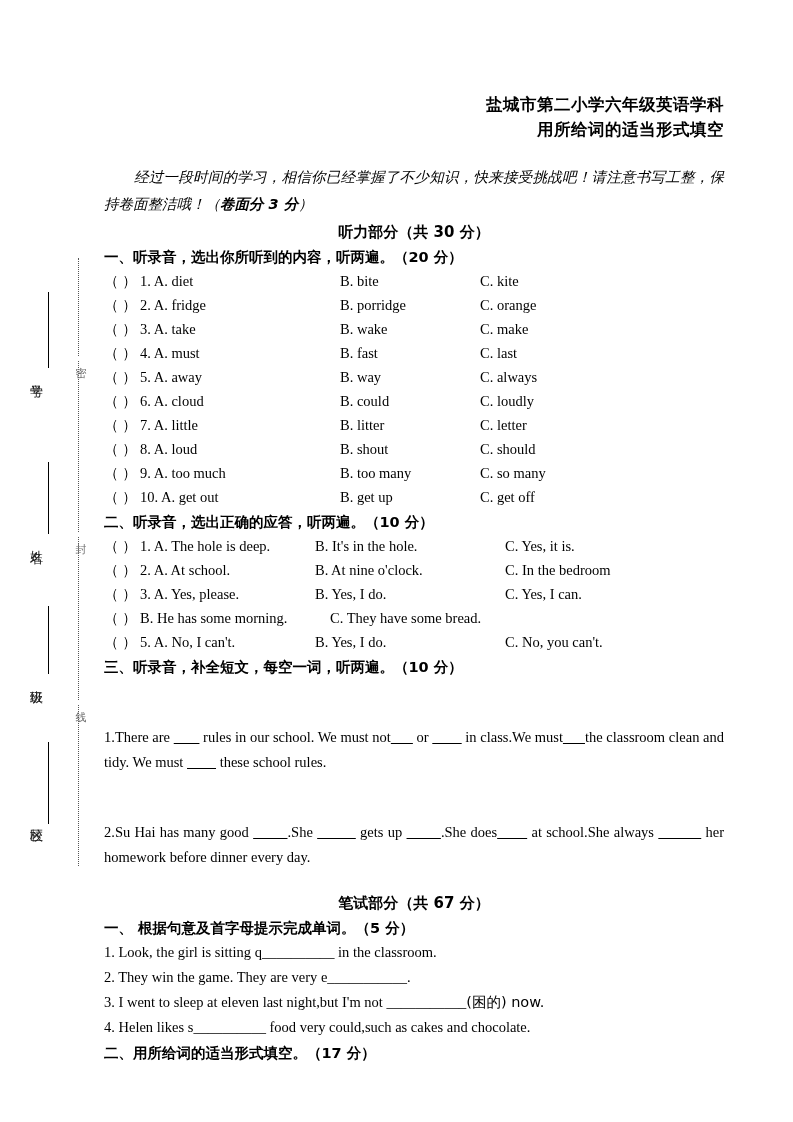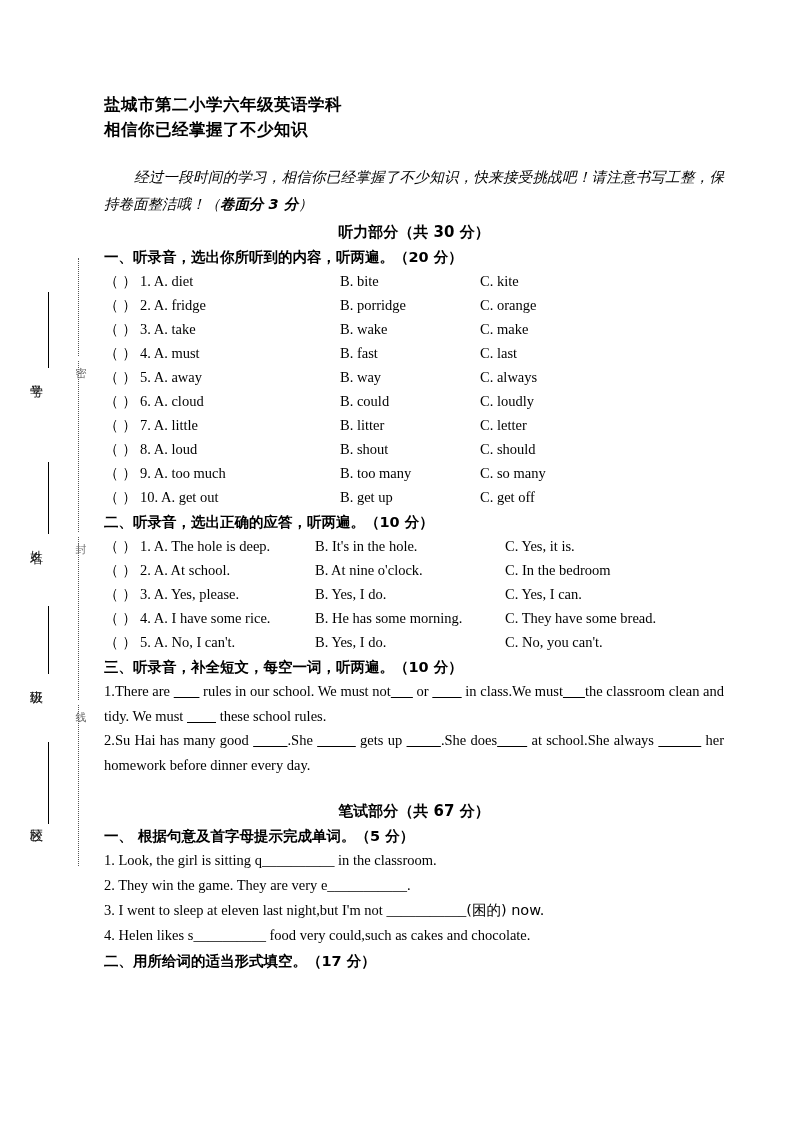--- a/index.html
+++ b/index.html
@@ -70,21 +70,21 @@
 
   
   .content {
     position: absolute;
     left: 104px;
     top: 0;
     width: 620px;
   }
 
   .doc-title {
-    text-align: left;
+    text-align: right;
     font-family: "DejaVu Sans", sans-serif;
     font-weight: bold;
     font-size: 16.5px;
     line-height: 25px;
     letter-spacing: 0.5px;
   }
   .title-line-1 { margin-top: 92px; }
 
   .intro {
     margin-top: 22px;
@@ -130,20 +130,21 @@
   .opt-c { flex: 1 1 auto; }
 
   
   .choice-row.wide .opt-a { flex: 0 0 175px; }
   .choice-row.wide .opt-b { flex: 0 0 190px; }
 
   .para {
     font-size: 14.5px;
     line-height: 24.5px;
     text-align: justify;
+    margin-top: 46px;
   }
   .q-line {
     font-size: 14.5px;
     line-height: 25px;
   }
   .blank { text-decoration: underline; }
   .cn { font-family: "DejaVu Sans", sans-serif; }
 </style>
 </head>
 <body>
@@ -164,21 +165,21 @@
     <div class="v-label" style="top:818px;">校区</div>
 
     <div class="seal-char" style="top:356px;">密</div>
     <div class="seal-char" style="top:532px;">封</div>
     <div class="seal-char" style="top:700px;">线</div>
   </div>
 
   <div class="content">
 
     <div class="doc-title title-line-1">盐城市第二小学六年级英语学科</div>
-    <div class="doc-title">相信你已经掌握了不少知识</div>
+    <div class="doc-title">用所给词的适当形式填空</div>
 
     <div class="intro"><span class="cn">经过一段时间的学习，相信你已经掌握了不少知识，快来接受挑战吧！请注意书写工整，保持卷面整洁哦！（</span><b class="cn">卷面分 3 分</b><span class="cn">）</span></div>
 
     <div class="part-title">听力部分（共 30 分）</div>
 
     <div class="sec-head">一、听录音，选出你所听到的内容，听两遍。（20 分）</div>
 
     <div>
       <div class="choice-row">
           <span class="paren">（      ）</span>
@@ -258,21 +259,20 @@
           <span class="opt-c">C.  In the bedroom</span>
         </div>
       <div class="choice-row wide">
           <span class="paren">（      ）</span>
           <span class="opt-a"><span>3.</span> <span>A.  Yes, please.</span></span>
           <span class="opt-b">B. Yes, I do.</span>
           <span class="opt-c">C. Yes, I can.</span>
         </div>
       <div class="choice-row wide">
           <span class="paren">（      ）</span>
-          <span class="opt-a"><span>4.</span> <span>A. I have some rice.</span></span>
           <span class="opt-b">B. He has some morning.</span>
           <span class="opt-c">C. They have  some bread.</span>
         </div>
       <div class="choice-row wide">
           <span class="paren">（      ）</span>
           <span class="opt-a"><span>5.</span> <span>A. No, I can't.</span></span>
           <span class="opt-b">B. Yes, I do.</span>
           <span class="opt-c">C. No, you can't.</span>
         </div>
     </div>

